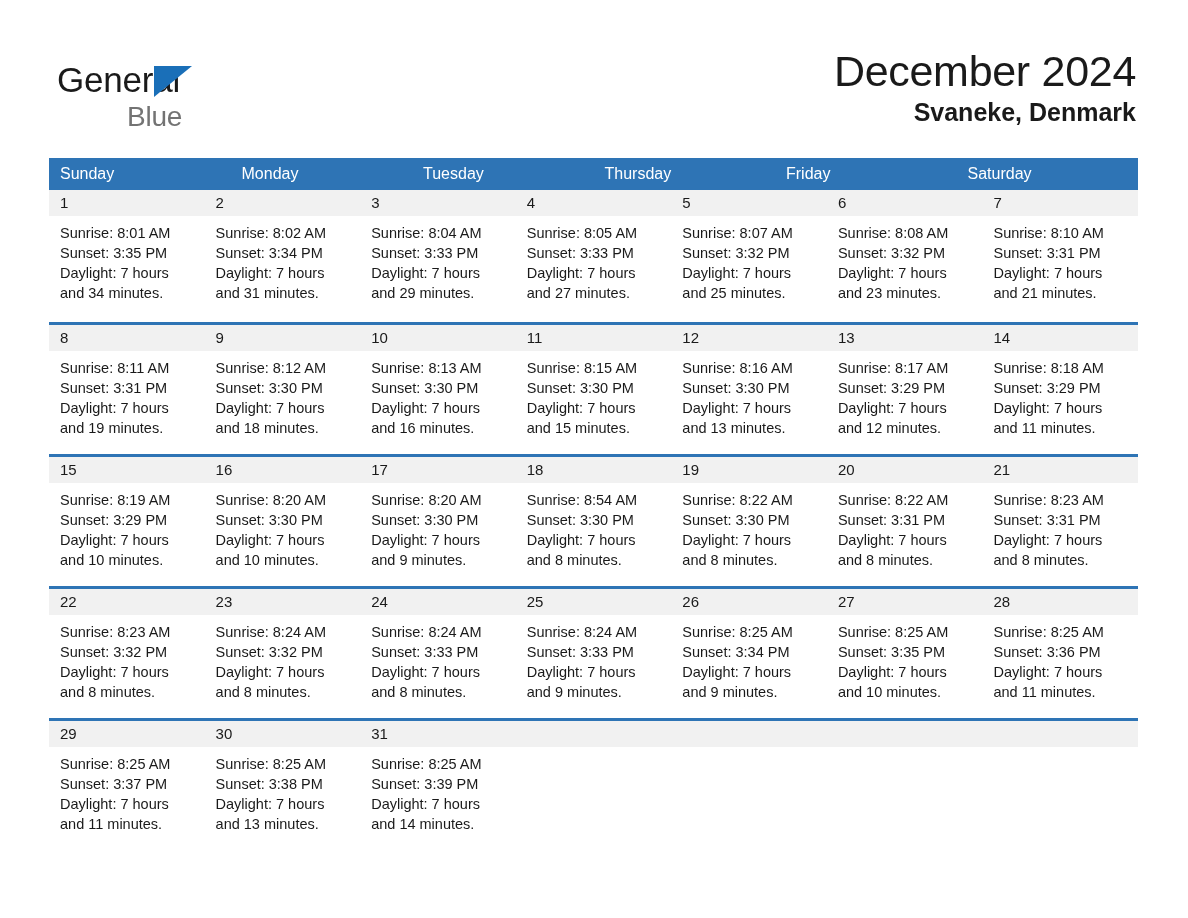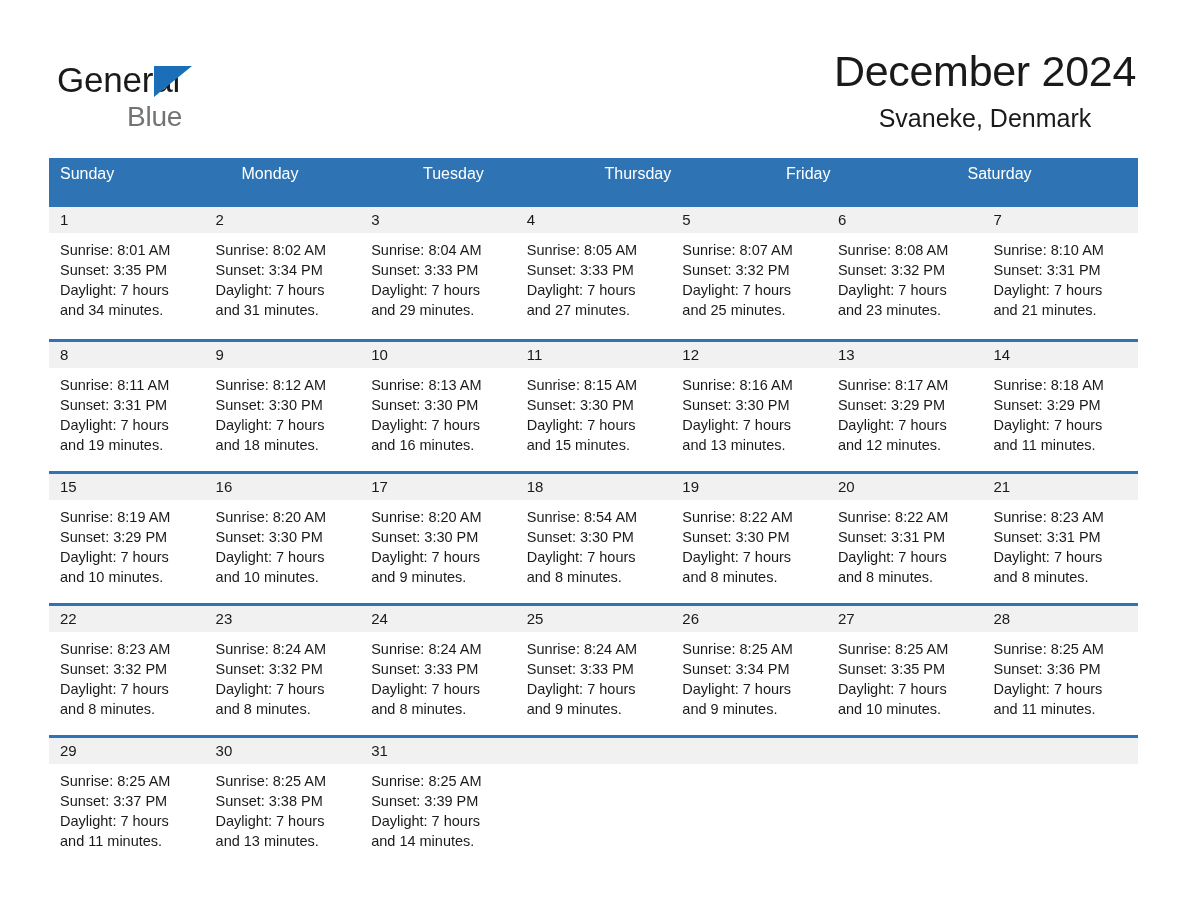--- a/index.html
+++ b/index.html
@@ -66,48 +66,48 @@
     line-height: 40px;
     color: #737373;
     font-weight: 400;
     letter-spacing: -0.2px;
   }
 
   .title-block {
     position: absolute;
     right: 52px;
     top: 45px;
-    text-align: center;
+    text-align: right;
   }
   .month-title {
     font-size: 43px;
     line-height: 52px;
     color: #1a1a1a;
     font-weight: 400;
     letter-spacing: -0.3px;
   }
   .location {
-    margin-top: 6px;
+    margin-top: 0;
     font-size: 25px;
     line-height: 30px;
     color: #1a1a1a;
-    font-weight: 400;
+    font-weight: 700;
   }
 
   
   .calendar {
     position: absolute;
     left: 49px;
     top: 158px;
     width: 1089px;
   }
   .weekday-row {
     display: flex;
     background: #2e74b5;
-    height: 49px;
+    height: 32px;
   }
   .weekday-cell {
     flex: 1 1 0;
     min-width: 0;
     color: #ffffff;
     font-size: 16px;
     line-height: 32px;
     padding-left: 11px;
     box-sizing: border-box;
     white-space: nowrap;

